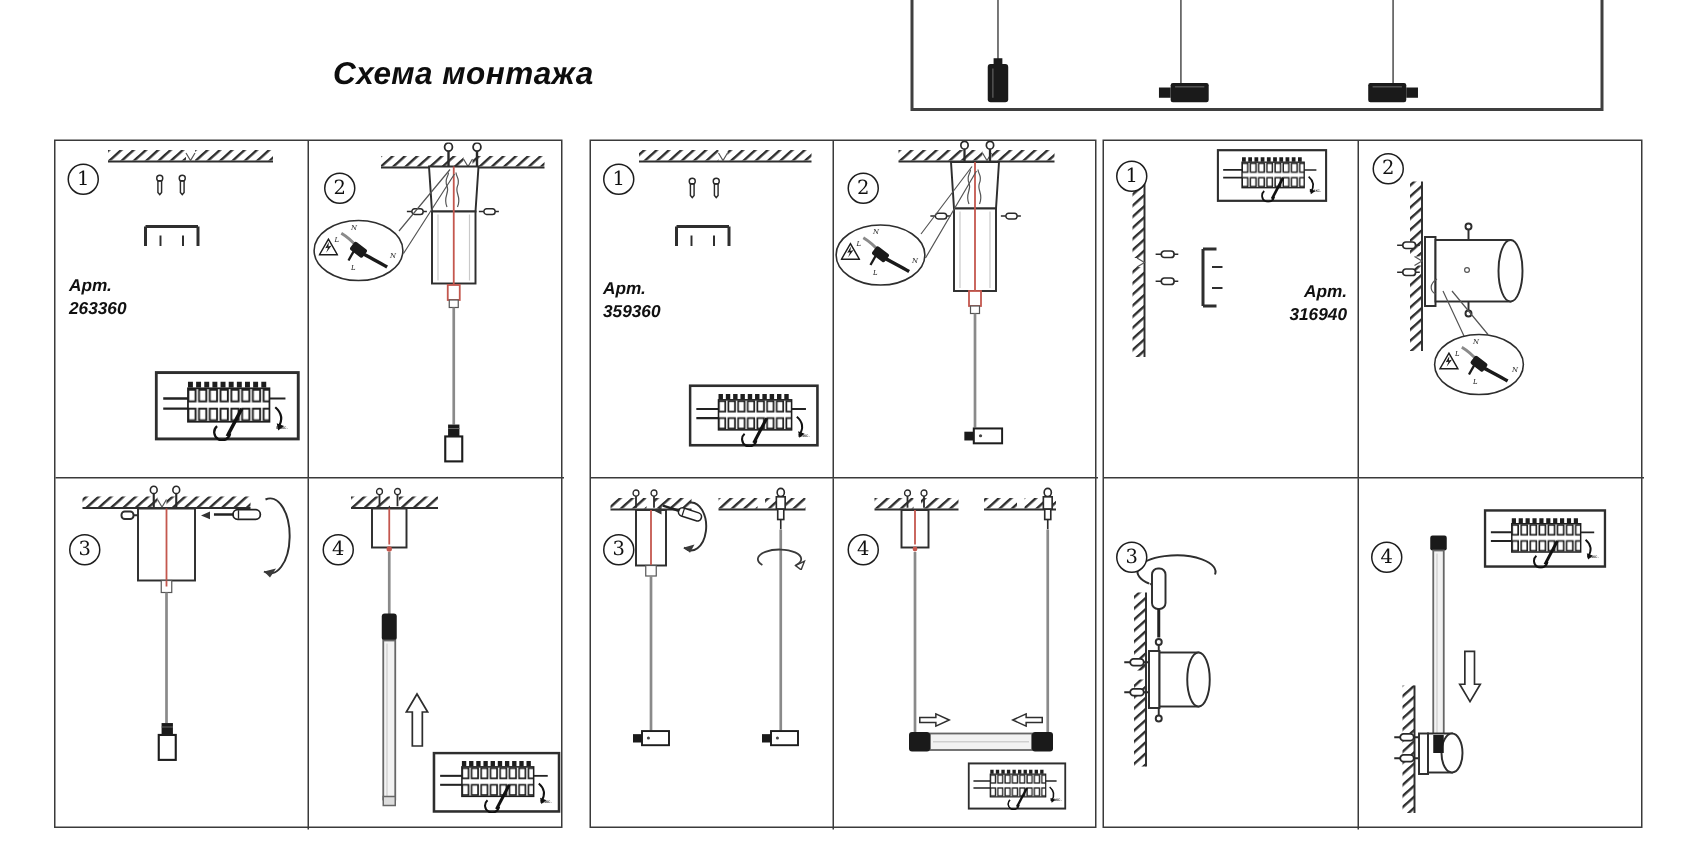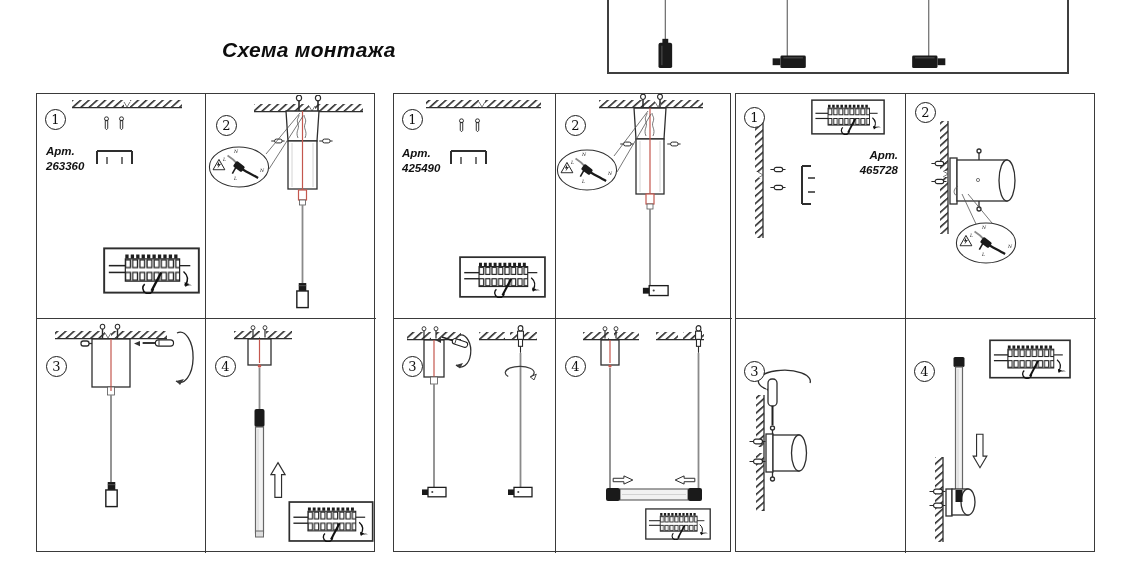--- a/index.html
+++ b/index.html
@@ -7,21 +7,21 @@
           font-family:"Liberation Sans",sans-serif;}
   .panel{position:absolute;border:1.6px solid #3a3a3a;background:#fff;box-sizing:border-box;}
   .cell{position:absolute;box-sizing:border-box;}
   .br{border-right:1.5px solid #3a3a3a;}
   .bb{border-bottom:1.5px solid #3a3a3a;}
   .cell svg{position:absolute;left:0;top:0;}
   .num{position:absolute;width:19px;height:19px;border:1.6px solid #1d1d1d;border-radius:50%;
        display:flex;align-items:center;justify-content:center;
        font:13px "DejaVu Serif",serif;color:#111;background:#fff;z-index:3;}
   .art{position:absolute;font:italic bold 11.5px "Liberation Sans",sans-serif;color:#111;
-       line-height:1.3;z-index:3;}
+       line-height:1.3;z-index:3;margin-top:40px;}
   .art.right{text-align:right;}
   #title{position:absolute;left:222px;top:38px;font:italic bold 21px "Liberation Sans",sans-serif;
          color:#0d0d0d;letter-spacing:.3px;}
   #topbox{position:absolute;left:607px;top:-10px;width:462px;height:84px;
           border:2px solid #3f3f3f;background:#fff;box-sizing:border-box;}
   
   .ln{stroke:#2e2e2e;stroke-width:1.3;fill:none;}
   .ln2{stroke:#2e2e2e;stroke-width:2;fill:none;}
   .lt{stroke:#8a8a8a;stroke-width:1.8;fill:none;}
   .thin{stroke:#555;stroke-width:.8;fill:none;}
@@ -273,21 +273,21 @@
       </svg>
     </div>
   </div>
 
   <div class="panel" style="left:393px;top:93px;width:338px;height:459px;">
 
     <div class="cell br bb" style="left:0;top:0;width:162px;height:225px;">
       <div class="num" style="left:8px;top:15px;">1</div>
       <div class="art" style="left:8px;top:52px;">
         <div>Арт.</div>
-        <div>425490</div>
+        <div>359360</div>
       </div>
       <svg width="162" height="225" viewBox="0 0 162 225">
         <g>
           <rect x="32" y="6" width="53" height="7" fill="url(#hatch)"></rect>
           <rect x="91" y="6" width="56" height="7" fill="url(#hatch)"></rect>
           <line x1="32" y1="13.6" x2="147" y2="13.6" class="ln"></line>
           <path d="M85 8 l3 5 3 -5" class="thin"></path>
         </g>
         <use href="#dowelv" x="64" y="24" width="7" height="15"></use>
         <use href="#dowelv" x="80" y="24" width="7" height="15"></use>
@@ -418,21 +418,21 @@
       </svg>
     </div>
   </div>
 
   <div class="panel" style="left:735px;top:93px;width:360px;height:459px;">
 
     <div class="cell br bb" style="left:0;top:0;width:170px;height:225px;">
       <div class="num" style="left:8px;top:13px;">1</div>
       <div class="art right" style="right:7px;top:54px;width:70px;">
         <div>Арт.</div>
-        <div>465728</div>
+        <div>316940</div>
       </div>
       <svg width="170" height="225" viewBox="0 0 170 225">
         <g>
           <rect x="19" y="22" width="8" height="56" fill="url(#hatch)"></rect>
           <rect x="19" y="84" width="8" height="60" fill="url(#hatch)"></rect>
           <line x1="27" y1="22" x2="27" y2="144" class="ln"></line>
           <path d="M22 78 l5 3 -5 3" class="thin"></path>
         </g>
         <use href="#dowelh" x="33" y="72" width="17" height="7"></use>
         <use href="#dowelh" x="33" y="90" width="17" height="7"></use>

